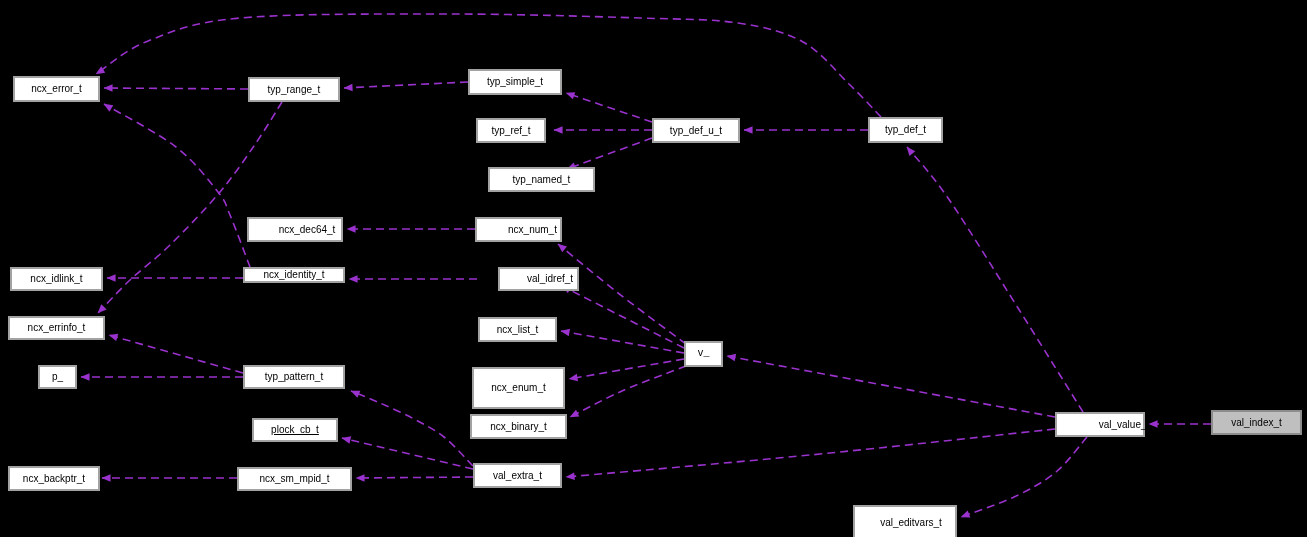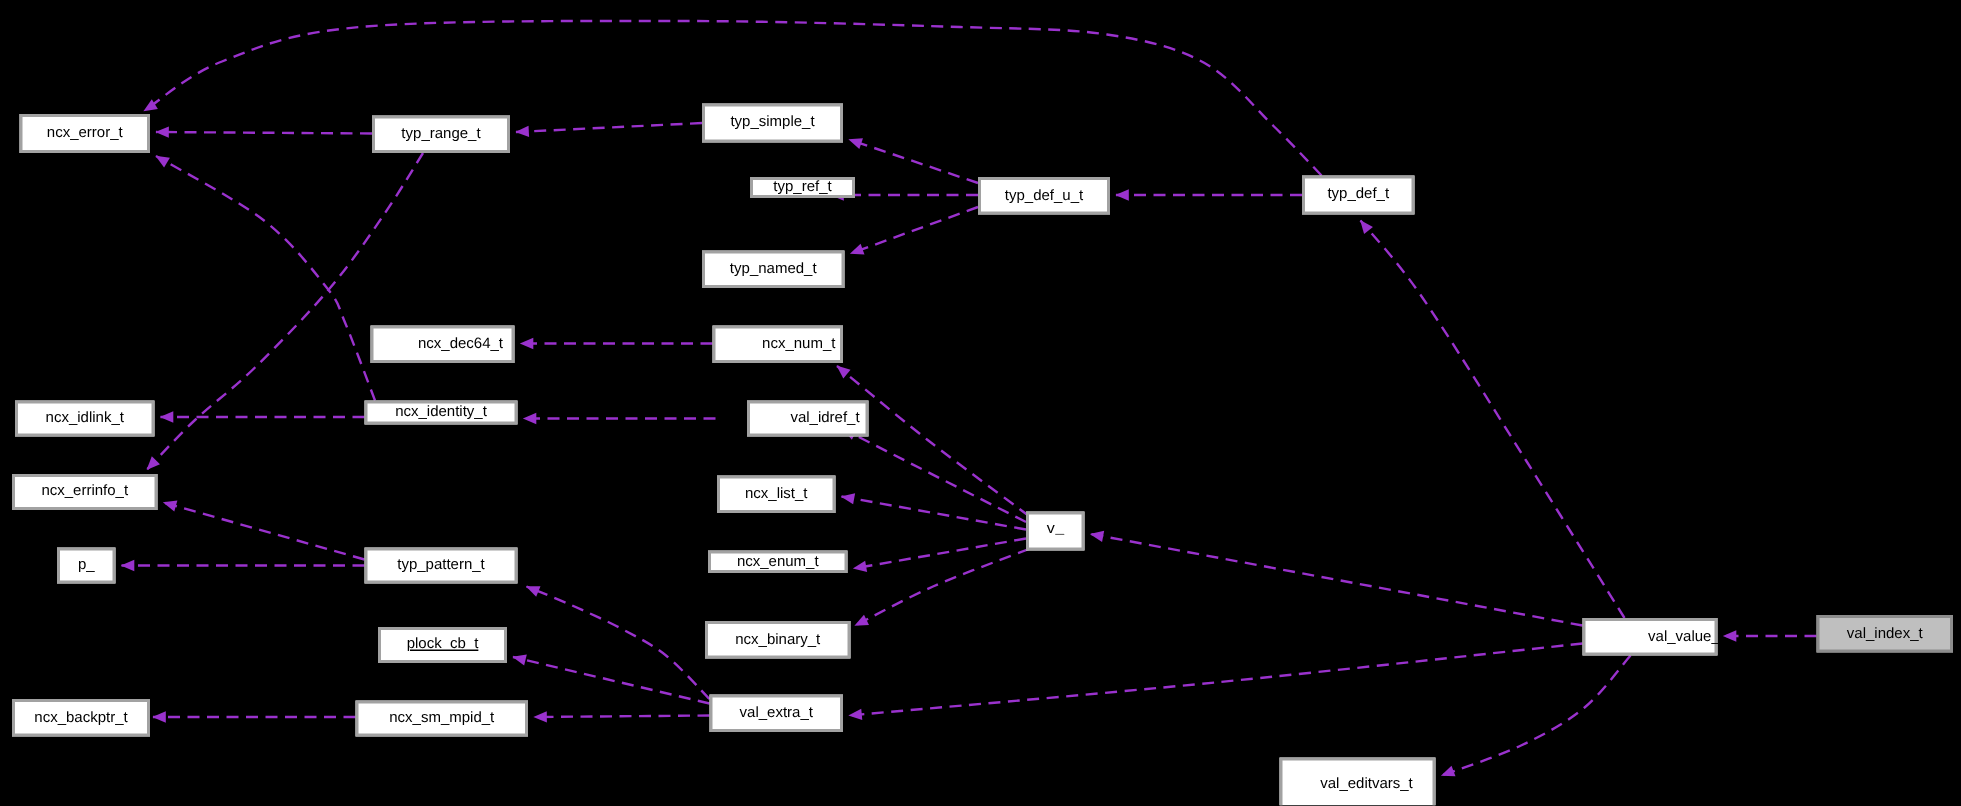--- a/index.html
+++ b/index.html
@@ -75,35 +75,35 @@
       <path d="M1055,417 L727,356" class="edge" marker-end="url(#arrow)"></path>
       <path d="M1083,412 C1072.2,394.7 1040.5,343.7 1018,308 C995.5,272.3 966.5,224.8 948,198 C929.5,171.2 913.8,155.5 907,147" class="edge" marker-end="url(#arrow)"></path>
       <path d="M1055,429 C1014.2,433.3 891.5,447.0 810,455 C728.5,463.0 606.7,473.3 566,477" class="edge" marker-end="url(#arrow)"></path>
       <path d="M1087,437 C1081.8,442.8 1068.2,462.0 1056,472 C1043.8,482.0 1029.8,489.5 1014,497 C998.2,504.5 969.8,513.7 961,517" class="edge" marker-end="url(#arrow)"></path>
       <path d="M1211,424 L1149,424" class="edge" marker-end="url(#arrow)"></path>
     </svg>
   <div id="node-layer">
       <div class="node" style="left: 13px; top: 76px; width: 87px; height: 26px;">ncx_error_t</div>
       <div class="node" style="left: 248px; top: 77px; width: 92px; height: 25px;">typ_range_t</div>
       <div class="node" style="left: 468px; top: 69px; width: 94px; height: 26px;">typ_simple_t</div>
-      <div class="node" style="left: 500px; top: 118px; width: 70px; height: 14px;">typ_ref_t</div>
+      <div class="node" style="left: 476px; top: 118px; width: 70px; height: 25px;">typ_ref_t</div>
       <div class="node" style="left: 652px; top: 118px; width: 88px; height: 25px;">typ_def_u_t</div>
       <div class="node" style="left: 868px; top: 117px; width: 75px; height: 26px;">typ_def_t</div>
-      <div class="node" style="left: 468px; top: 167px; width: 95px; height: 25px;">typ_named_t</div>
+      <div class="node" style="left: 488px; top: 167px; width: 107px; height: 25px;">typ_named_t</div>
       <div class="node" style="left: 247px; top: 217px; width: 96px; height: 25px; padding-left: 24px;">ncx_dec64_t</div>
       <div class="node" style="left: 475px; top: 217px; width: 87px; height: 25px; padding-left: 28px;">ncx_num_t</div>
       <div class="node" style="left: 10px; top: 267px; width: 93px; height: 24px;">ncx_idlink_t</div>
       <div class="node" style="left: 243px; top: 267px; width: 102px; height: 16px;">ncx_identity_t</div>
       <div class="node" style="left: 498px; top: 267px; width: 81px; height: 24px; padding-left: 23px;">val_idref_t</div>
       <div class="node" style="left: 8px; top: 316px; width: 97px; height: 24px;">ncx_errinfo_t</div>
       <div class="node" style="left: 478px; top: 317px; width: 79px; height: 25px;">ncx_list_t</div>
       <div class="node" style="left: 684px; top: 341px; width: 39px; height: 26px; font-family: Liberation Mono, monospace;">v_</div>
       <div class="node" style="left: 38px; top: 365px; width: 39px; height: 24px;">p_</div>
       <div class="node" style="left: 243px; top: 365px; width: 102px; height: 24px;">typ_pattern_t</div>
-      <div class="node" style="left: 472px; top: 367px; width: 93px; height: 15px;">ncx_enum_t</div>
+      <div class="node" style="left: 472px; top: 367px; width: 93px; height: 42px;">ncx_enum_t</div>
       <div class="node" style="left: 470px; top: 414px; width: 97px; height: 25px;">ncx_binary_t</div>
       <div class="node" style="left: 252px; top: 418px; width: 86px; height: 24px; text-decoration: underline;">plock_cb_t</div>
       <div class="node" style="left: 8px; top: 466px; width: 92px; height: 25px;">ncx_backptr_t</div>
       <div class="node" style="left: 237px; top: 467px; width: 115px; height: 24px;">ncx_sm_mpid_t</div>
       <div class="node" style="left: 473px; top: 463px; width: 89px; height: 25px;">val_extra_t</div>
       <div class="node" style="left: 1055px; top: 412px; width: 90px; height: 25px; padding-left: 48px;">val_value_t</div>
       <div class="node selected" style="left: 1211px; top: 410px; width: 91px; height: 25px;">val_index_t</div>
       <div class="node" style="left: 853px; top: 505px; width: 104px; height: 35px; padding-left: 12px;">val_editvars_t</div>
     </div>
 </div>

